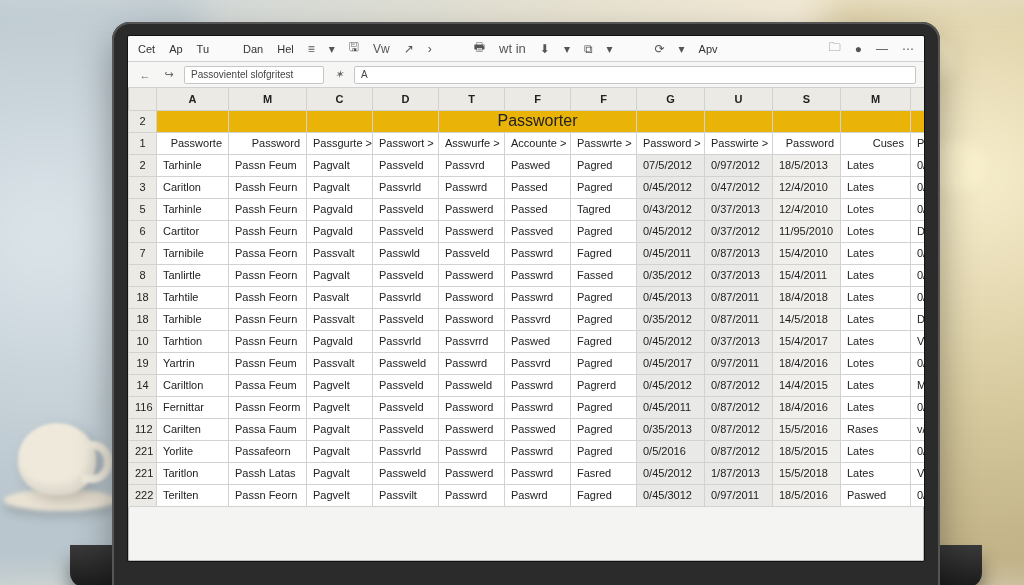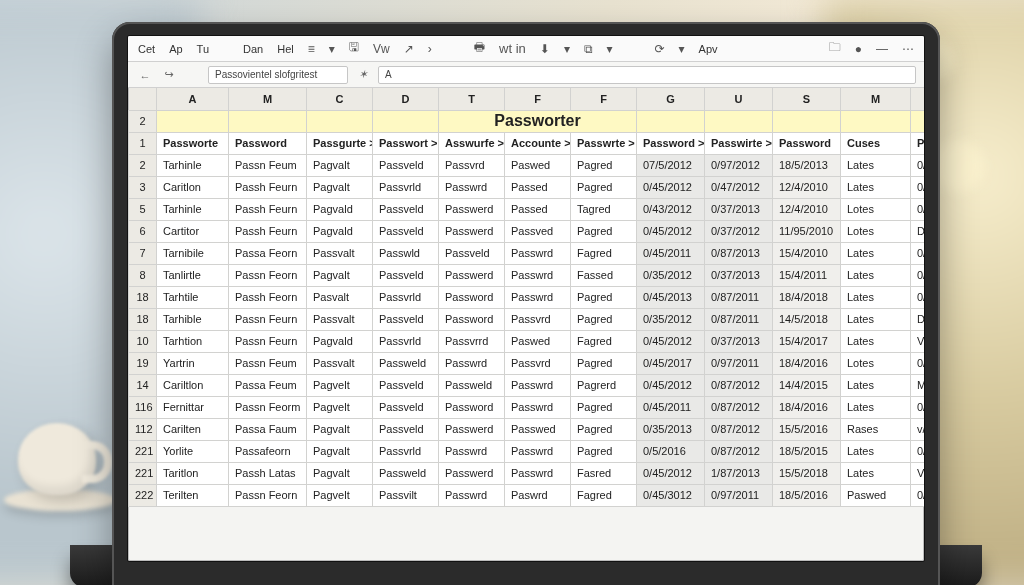--- a/index.html
+++ b/index.html
@@ -70,21 +70,20 @@
     height:26px; display:flex; align-items:center; gap:6px;
     padding:0 8px; font-size:11px; color:#444;
     border-bottom:1px solid #d0d0d0;
     background:#f6f6f4;
   }
   .navbtn{ width:18px; height:18px; display:flex;align-items:center;justify-content:center;color:#666;}
   .namebox{
     height:18px; width:140px; border:1px solid #c6c6c6; background:#fff;
     font-size:10px; padding:0 6px; display:flex; align-items:center;
     border-radius:2px;
-    margin-left:24px;
   }
   .fx{ font-style:italic; color:#666; padding:0 4px;}
   .fbar{ flex:1; height:18px; border:1px solid #c6c6c6; background:#fff; border-radius:2px; padding:0 6px; font-size:10px; display:flex;align-items:center;}
   
   .gridwrap{ flex:1; overflow:hidden; position:relative;}
   table.sheet{
     border-collapse:collapse; width:100%; table-layout:fixed;
     font-size:11px; color:#222;
   }
   .sheet th, .sheet td{
@@ -95,22 +94,22 @@
     background:#fff;
   }
   .sheet thead th{
     background:#eceae4; font-weight:600; text-align:center;
     border-top:none;
   }
   .sheet th.rowhdr{
     width:28px; background:#eceae4; text-align:center; font-weight:400;
   }
   .sheet th.corner{ width:28px; background:#eceae4; border-left:none; border-top:none;}
-  .sheet tr.titlerow td{ font-weight:700; font-size:16px; text-align:left; background:#fef9c3;}
-  .sheet tr.headerrow td{ font-weight:700; background:#fff;}
+  .sheet tr.titlerow td{ font-weight:400; font-size:16px; text-align:left; background:#eab308;}
+  .sheet tr.headerrow td{ font-weight:400; background:#fff;text-align:right;}
   .sheet td.shade{ background:#e9e9e7; }
   .sheet td.shade2{ background:#f0efec;}
 </style>
 </head>
 <body>
 
 <div class="bg-blur-left"></div>
 <div class="bg-blur-right"></div>
 <div class="bokeh" style="right:70px; top:40px; width:40px; height:40px;"></div>
 <div class="bokeh" style="right:150px; top:80px; width:28px; height:28px;"></div>

